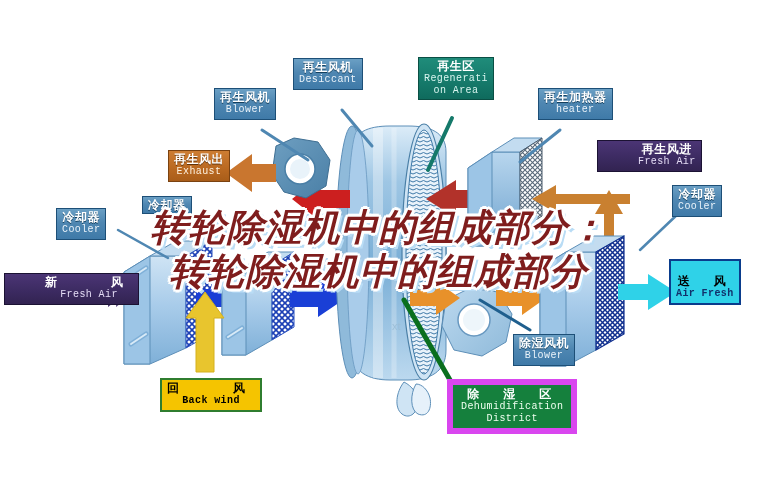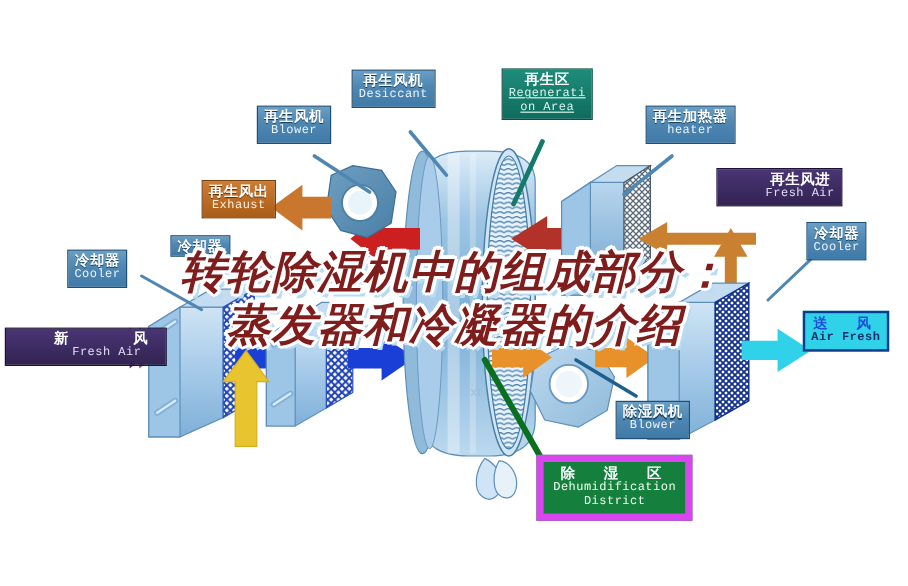--- a/index.html
+++ b/index.html
@@ -64,21 +64,21 @@
   .style-orange .label-cn { color:#ffffff; text-shadow:0 1px 0 #60330a; }
   .style-orange .label-en { color:#fdf0de; }
 
   
   .style-teal {
     background: linear-gradient(180deg,#1f8c7a 0%, #15796a 60%, #0f6b5d 100%);
     border: 1px solid #0a4f44;
     color: #ffffff;
   }
   .style-teal .label-cn { color:#ffffff; }
-  .style-teal .label-en { color:#d8f5ef;text-decoration:underline; }
+  .style-teal .label-en { color:#d8f5ef; }
 
   
   .style-purple {
     background: linear-gradient(180deg,#4b3575 0%, #3b2a60 60%, #322351 100%);
     border: 1px solid #1b1233;
     color: #ffffff;
     padding-left: 40px;
   }
   .style-purple .label-cn { color:#ffffff; }
   .style-purple .label-en { color:#e4dcf5; }
@@ -91,21 +91,21 @@
   }
   .style-yellow .label-cn { color:#000000; }
   .style-yellow .label-en { color:#000000; font-weight:bold; }
 
   
   .style-cyan {
     background: #2fd2e8;
     border: 2px solid #0a3c8c;
     color: #12306b;
   }
-  .style-cyan .label-cn { color:#1d4ed8; }
+  .style-cyan .label-cn { color:#000000;margin-top:12px; }
   .style-cyan .label-en { color:#12306b; font-weight:bold; }
 
   
   .style-green {
     background: #15803d;
     border: 6px solid #d946ef;
     color: #ffffff;
   }
   .style-green .label-cn { color:#ffffff; letter-spacing:6px; }
   .style-green .label-en { color:#f0fff0; }
@@ -365,35 +365,39 @@
 
   <div class="label-box style-blue" style="left:142px; top:196px; padding-bottom:1px;">
     <span class="label-cn">冷却器</span>
   </div>
 
   <div class="label-box style-purple" style="left:4px; top:273px;">
     <span class="label-cn spaced">新　　风</span>
     <span class="label-en">Fresh Air</span>
   </div>
 
+  <div class="label-box style-yellow" style="left:160px; top:378px;">
+    <span class="label-cn spaced">回　　风</span>
+    <span class="label-en">Back wind</span>
+  </div>
 
   <div class="label-box style-cyan" style="left:669px; top:259px;">
     <span class="label-cn spaced-sm">送　风</span>
     <span class="label-en">Air Fresh</span>
   </div>
 
   <div class="label-box style-blue" style="left:513px; top:334px;">
     <span class="label-cn">除湿风机</span>
     <span class="label-en">Blower</span>
   </div>
 
   <div class="label-box style-green" style="left:447px; top:379px; padding:3px 8px 4px 8px;">
     <span class="label-cn">除　湿　区</span>
     <span class="label-en">Dehumidification</span>
     <span class="label-en">District</span>
   </div>
 
   <div id="overlay-title">
     <span class="tline">转轮除湿机中的组成部分：</span>
-    <span class="tline">蒸发器和冷凝器的介绍</span>
+    <span class="tline">转轮除湿机中的组成部分</span>
   </div>
 
 </div>
 
 </body></html>

